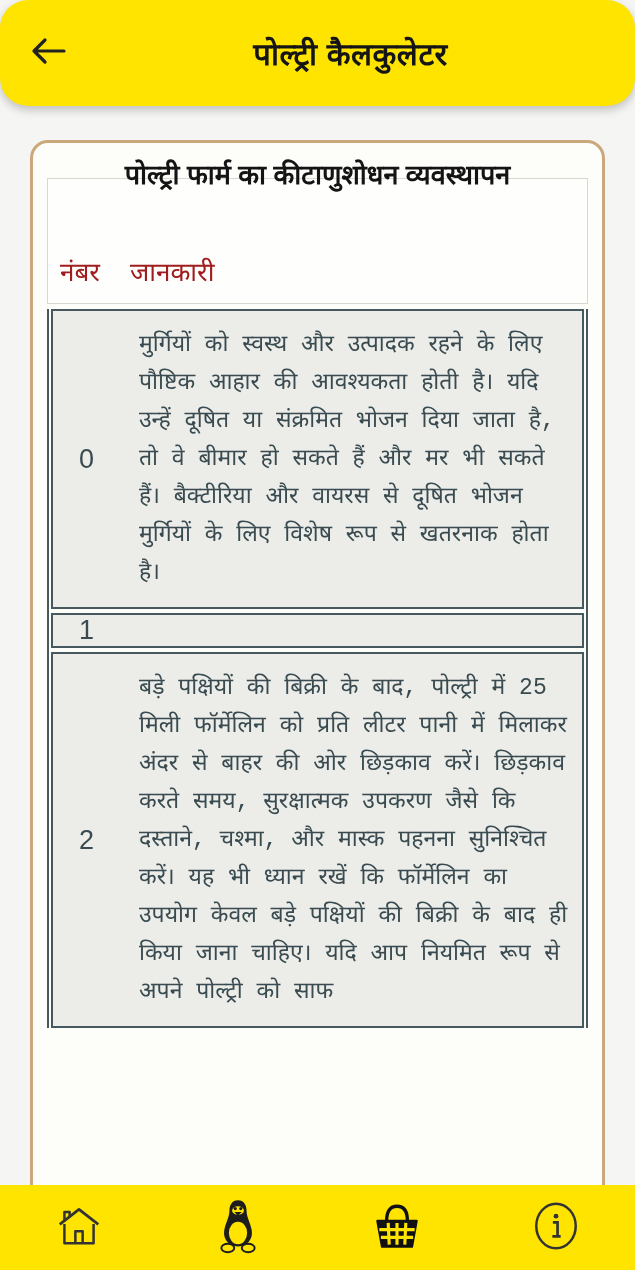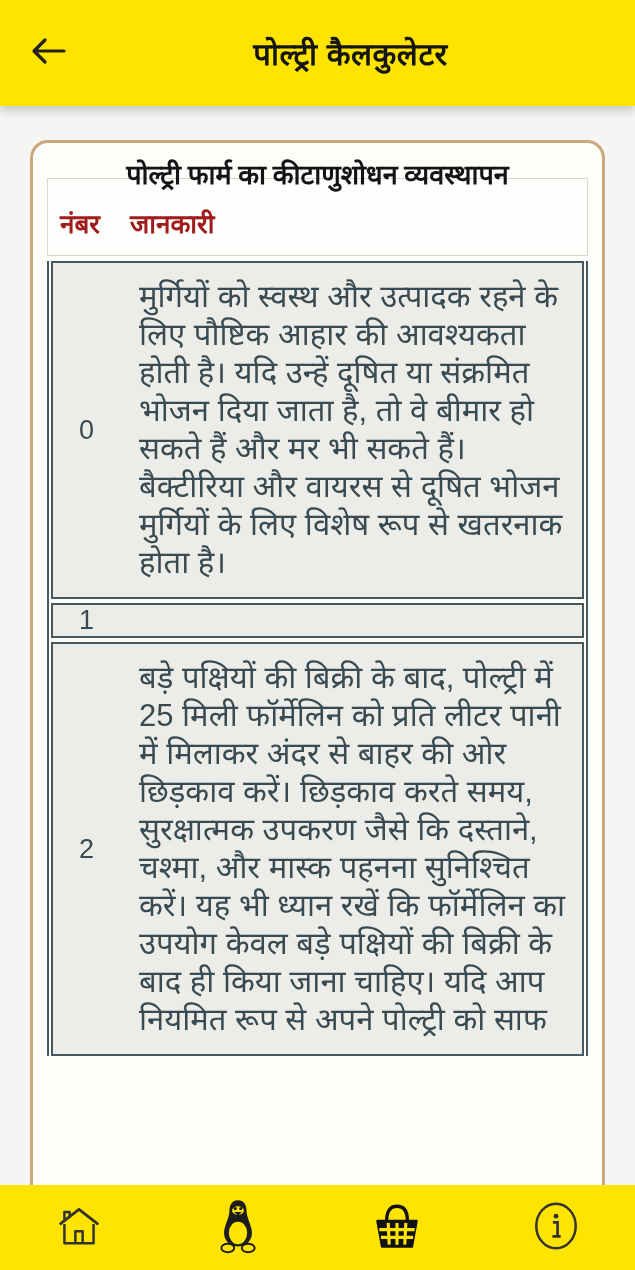--- a/index.html
+++ b/index.html
@@ -5,56 +5,56 @@
   html,body { margin:0; padding:0; }
   body { font-family: "Liberation Sans", "DejaVu Sans", sans-serif; }
   .screen {
     position:relative; width:635px; height:1270px;
     background:#F5F5F3; overflow:hidden;
   }
   
   .appbar {
     position:absolute; top:0; left:0; width:635px; height:106px;
     background:#FFE400; display:flex; align-items:center;
-    box-shadow:0 4px 10px rgba(0,0,0,0.22); z-index:6;
+    box-shadow:0 4px 10px rgba(0,0,0,0.22); z-index:6;border-radius:28px;
   }
   .back-btn { width:96px; display:flex; justify-content:center; align-items:center; cursor:pointer; }
   .appbar-title-wrap { flex:1; text-align:center; }
   .appbar-title { font-size:31px; font-weight:700; color:#151515; letter-spacing:0.5px; }
   
   .card {
     position:absolute; left:30px; top:140px; width:575px; height:1090px;
     box-sizing:border-box; background:#FDFDFA;
     border:3px solid #CBA87B; border-radius:18px; overflow:hidden;
   }
   .card-title {
     position:relative; z-index:2; margin:14px auto 0; max-width:470px;
-    text-align:center; font-size:27px; font-weight:700; line-height:37px; color:#141414;font-family:Liberation Serif, serif;
+    text-align:center; font-size:27px; font-weight:700; line-height:37px; color:#141414;
   }
   .thead-row {
     position:relative; z-index:1; margin:-16px 14px 0;
     border:1px solid #DAD6D0; background:#FEFEFC;
     display:flex; align-items:flex-end; gap:30px;
     padding:26px 0 14px 12px;
   }
-  .th { font-size:26px; font-weight:700; color:#A01D1D; }
+  .th { font-size:26px; font-weight:400; color:#A01D1D;margin-top:48px; }
   .rows-wrap {
     margin:5px 14px 0; padding:0 2px;
     border-left:2px solid #47595F; border-right:2px solid #47595F;
   }
   .trow {
     display:flex; border:2px solid #47595F; background:#ECEDE9; margin-bottom:4px;
   }
   .trow-num {
     width:86px; box-sizing:border-box; padding-left:26px; flex-shrink:0;
     display:flex; align-items:center; font-size:27px; color:#394B50;
   }
   .trow-info {
     flex:1; padding:15px 8px 15px 0;
-    font-size:31px; line-height:38px; color:#394B50;
+    font-size:23px; line-height:38px; color:#394B50;font-family:Liberation Mono, monospace;
   }
   
   .bottom-nav {
     position:absolute; left:0; top:1185px; width:635px; height:85px;
     background:#FFE400; display:flex; align-items:center; z-index:7;
   }
   .nav-item { flex:1; display:flex; justify-content:center; align-items:center; cursor:pointer; }
 </style>
 </head>
 <body>

